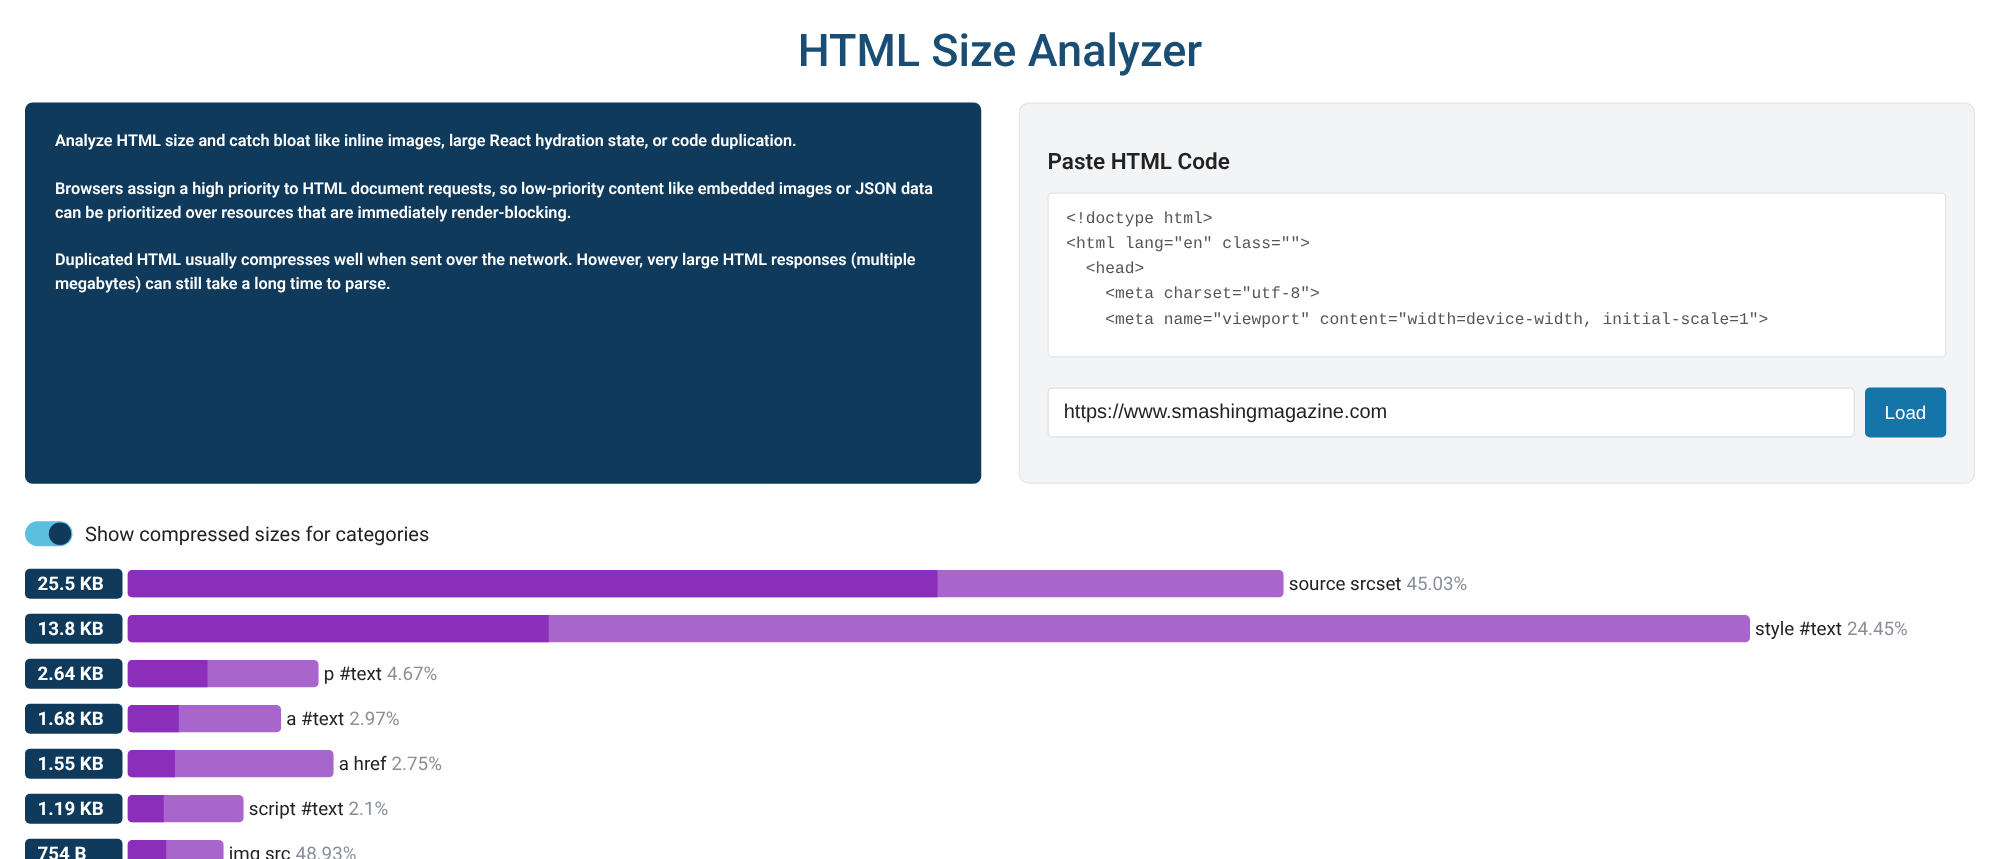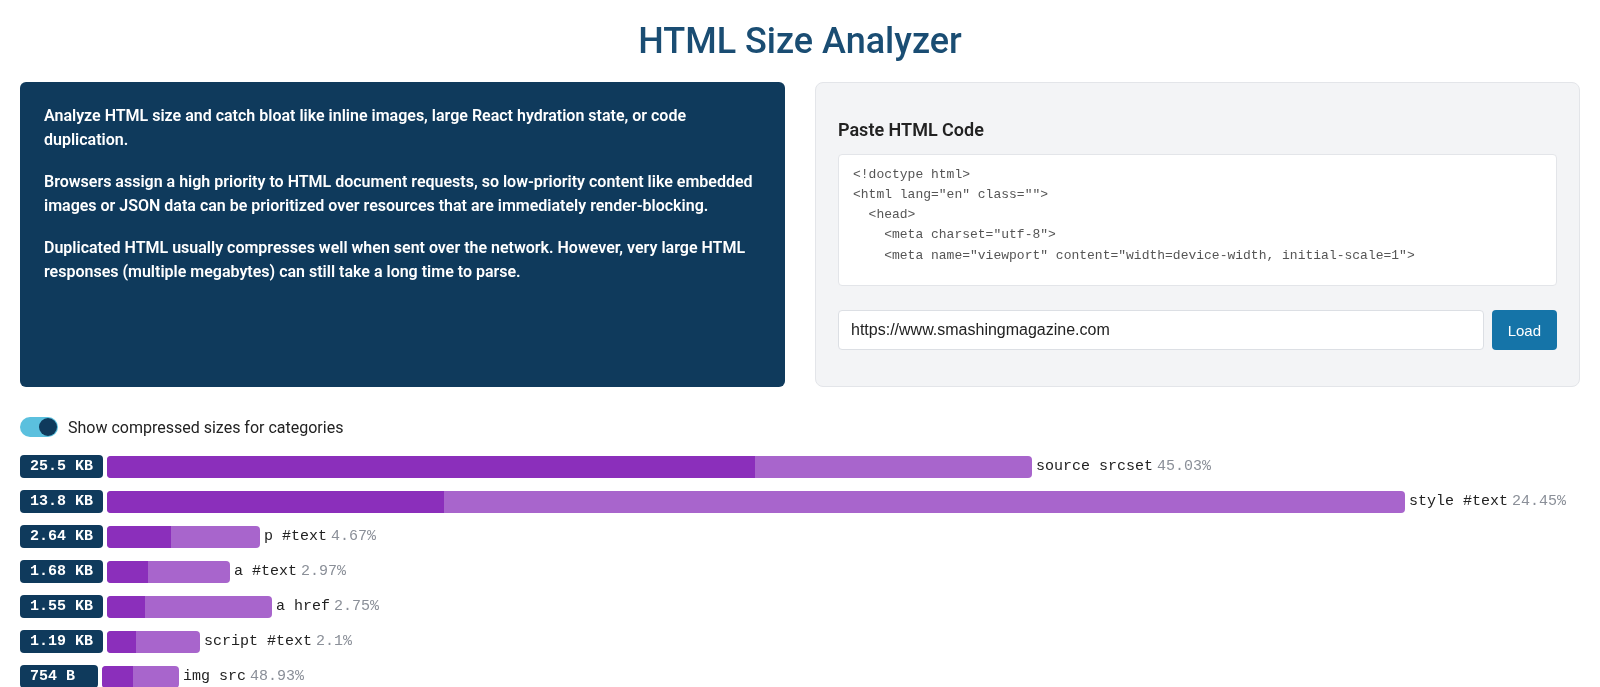--- a/index.html
+++ b/index.html
@@ -20,21 +20,21 @@
     display: grid;
     grid-template-columns: 1fr 1fr;
     gap: 30px;
     margin-bottom: 30px;
   }
   .info-panel {
     background: #0f3a5c;
     color: #fff;
     border-radius: 6px;
     padding: 22px 24px;
-    font-size: 16px;
+    font-size: 13px;
     line-height: 1.5;
   }
   .info-panel p {
     font-weight: 600;
     margin-bottom: 18px;
   }
   .info-panel p:last-child { margin-bottom: 0; }
   .input-panel {
     background: #f3f4f6;
     border: 1px solid #e3e5e9;
@@ -113,21 +113,20 @@
   .bars {
     display: flex;
     flex-direction: column;
     gap: 12px;
   }
   .bar-row {
     display: flex;
     align-items: center;
     gap: 4px;
     font-size: 15px;
-    font-family: Liberation Mono, monospace;
   }
   .size-pill {
     background: #0f3a5c;
     color: #fff;
     border-radius: 4px;
     padding: 3px 10px;
     font-weight: 700;
     font-size: 15px;
     min-width: 78px;
     text-align: left;

